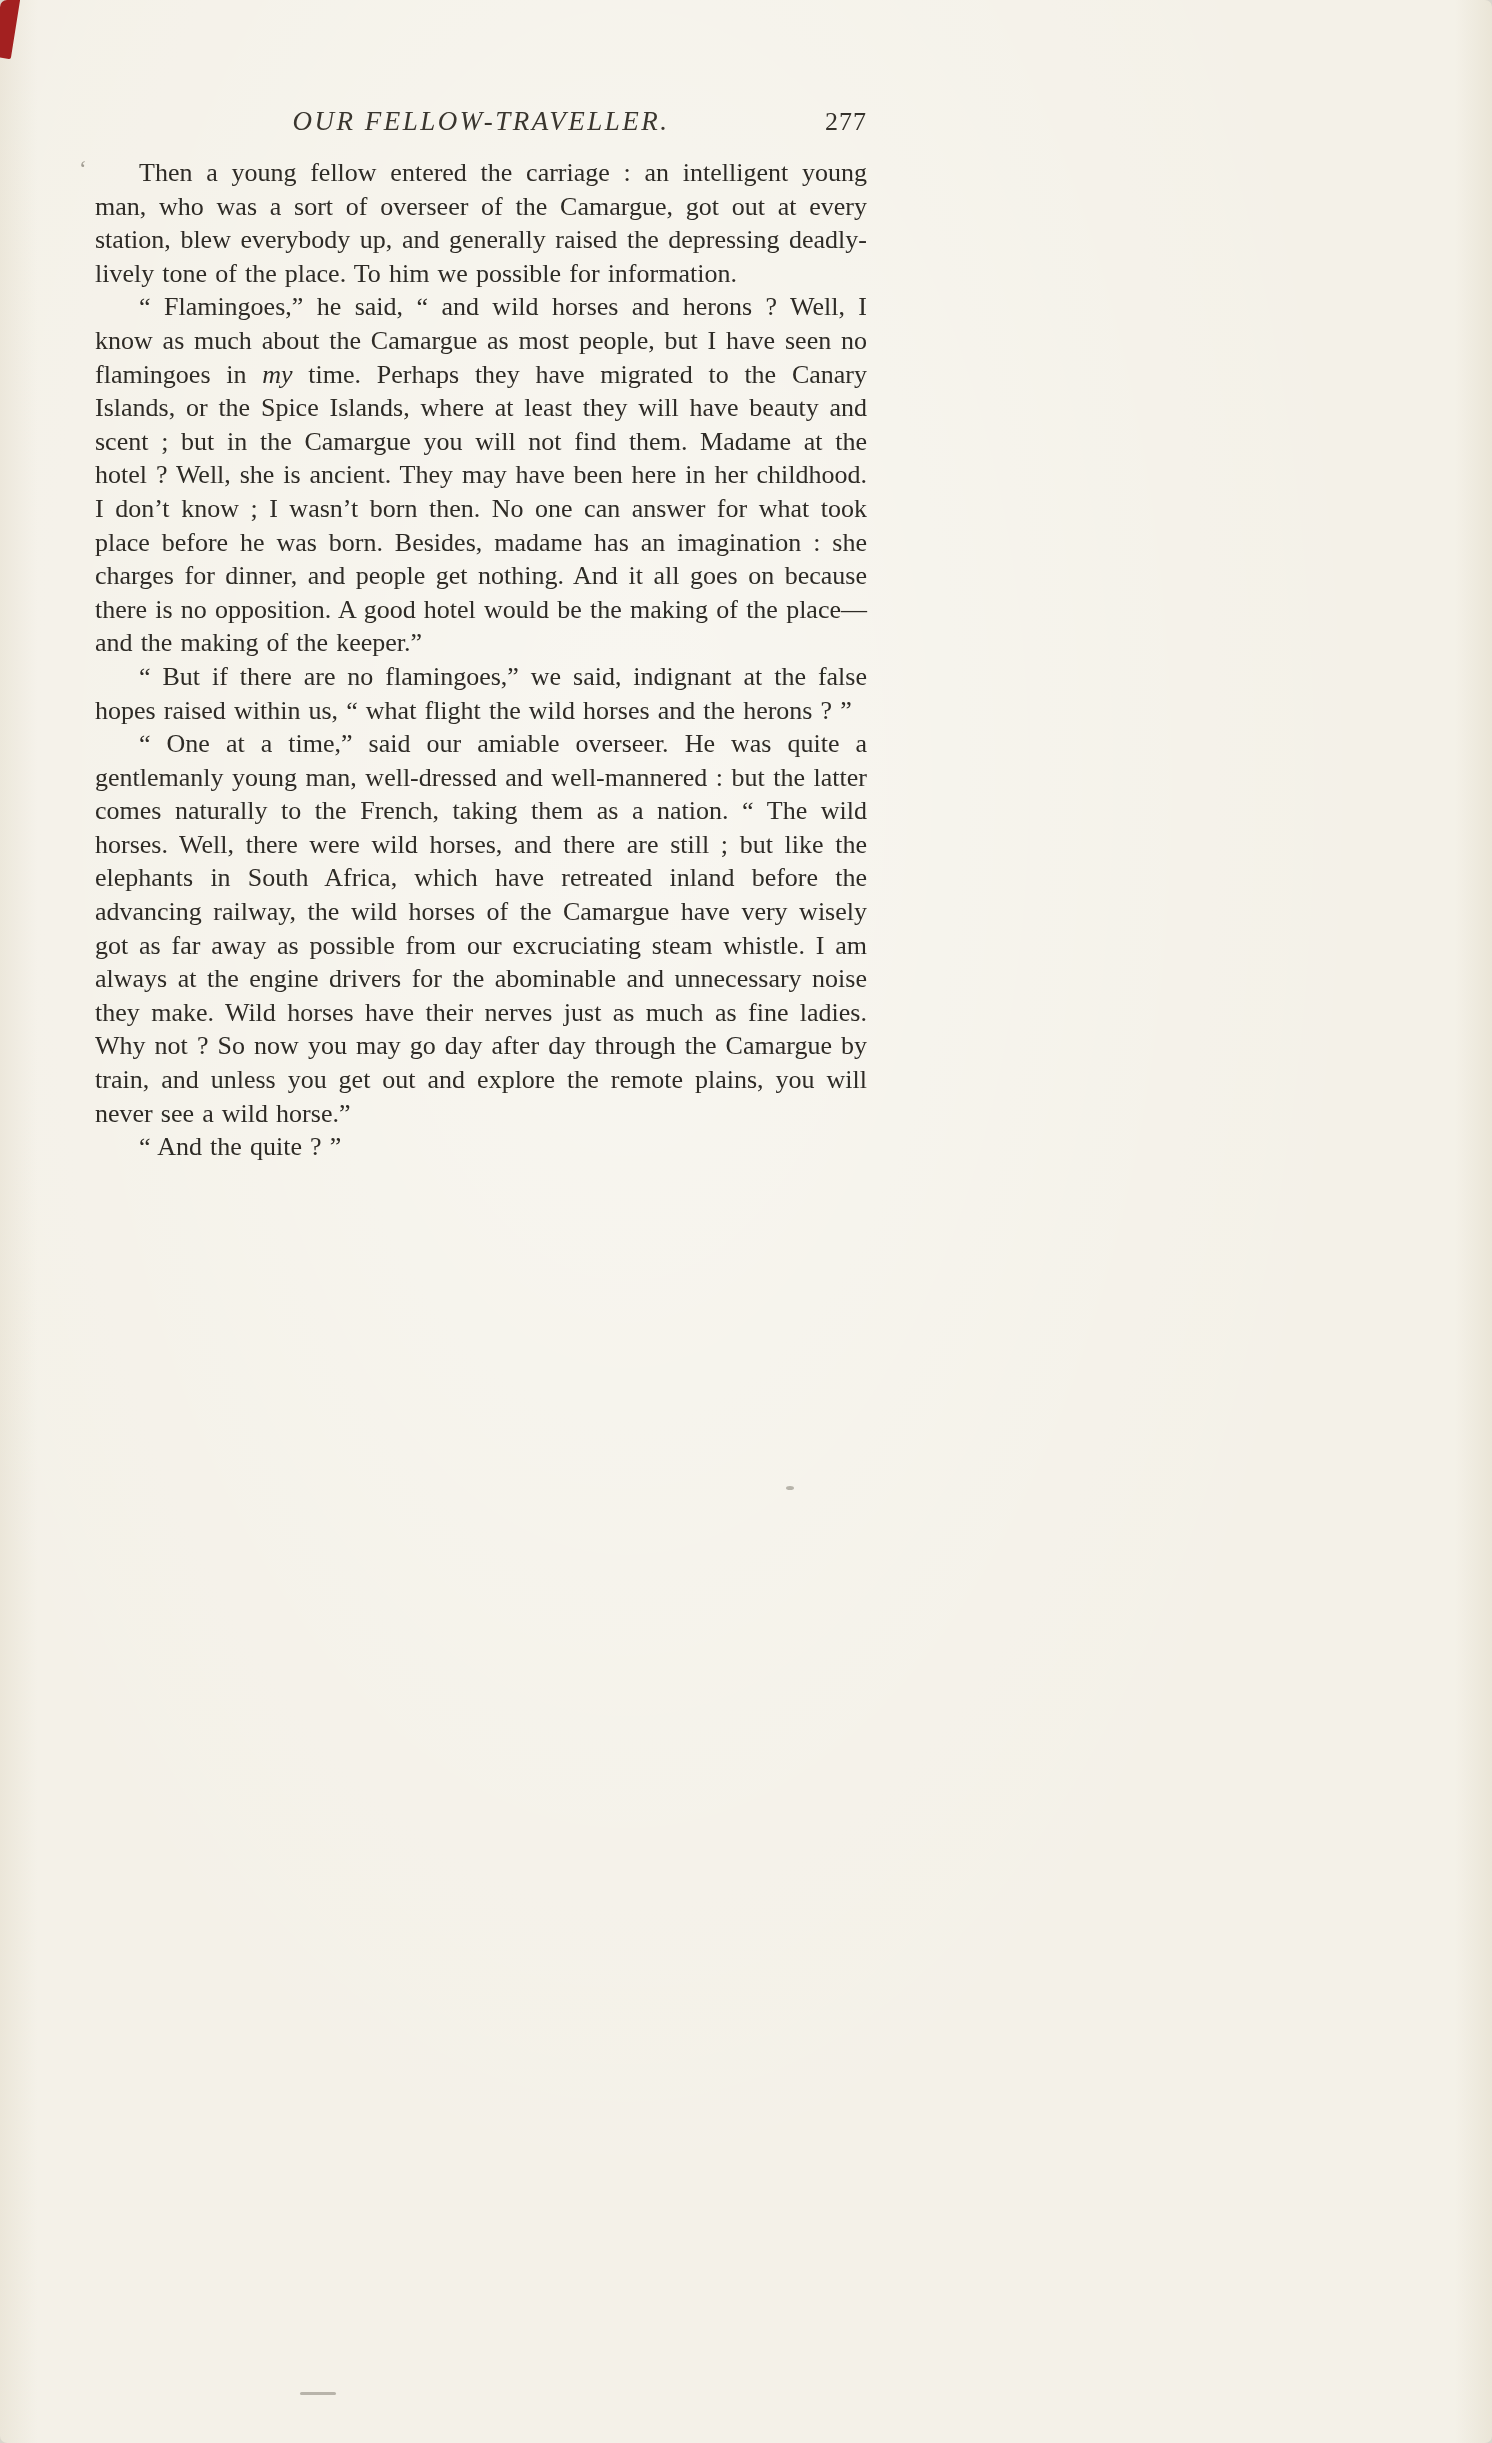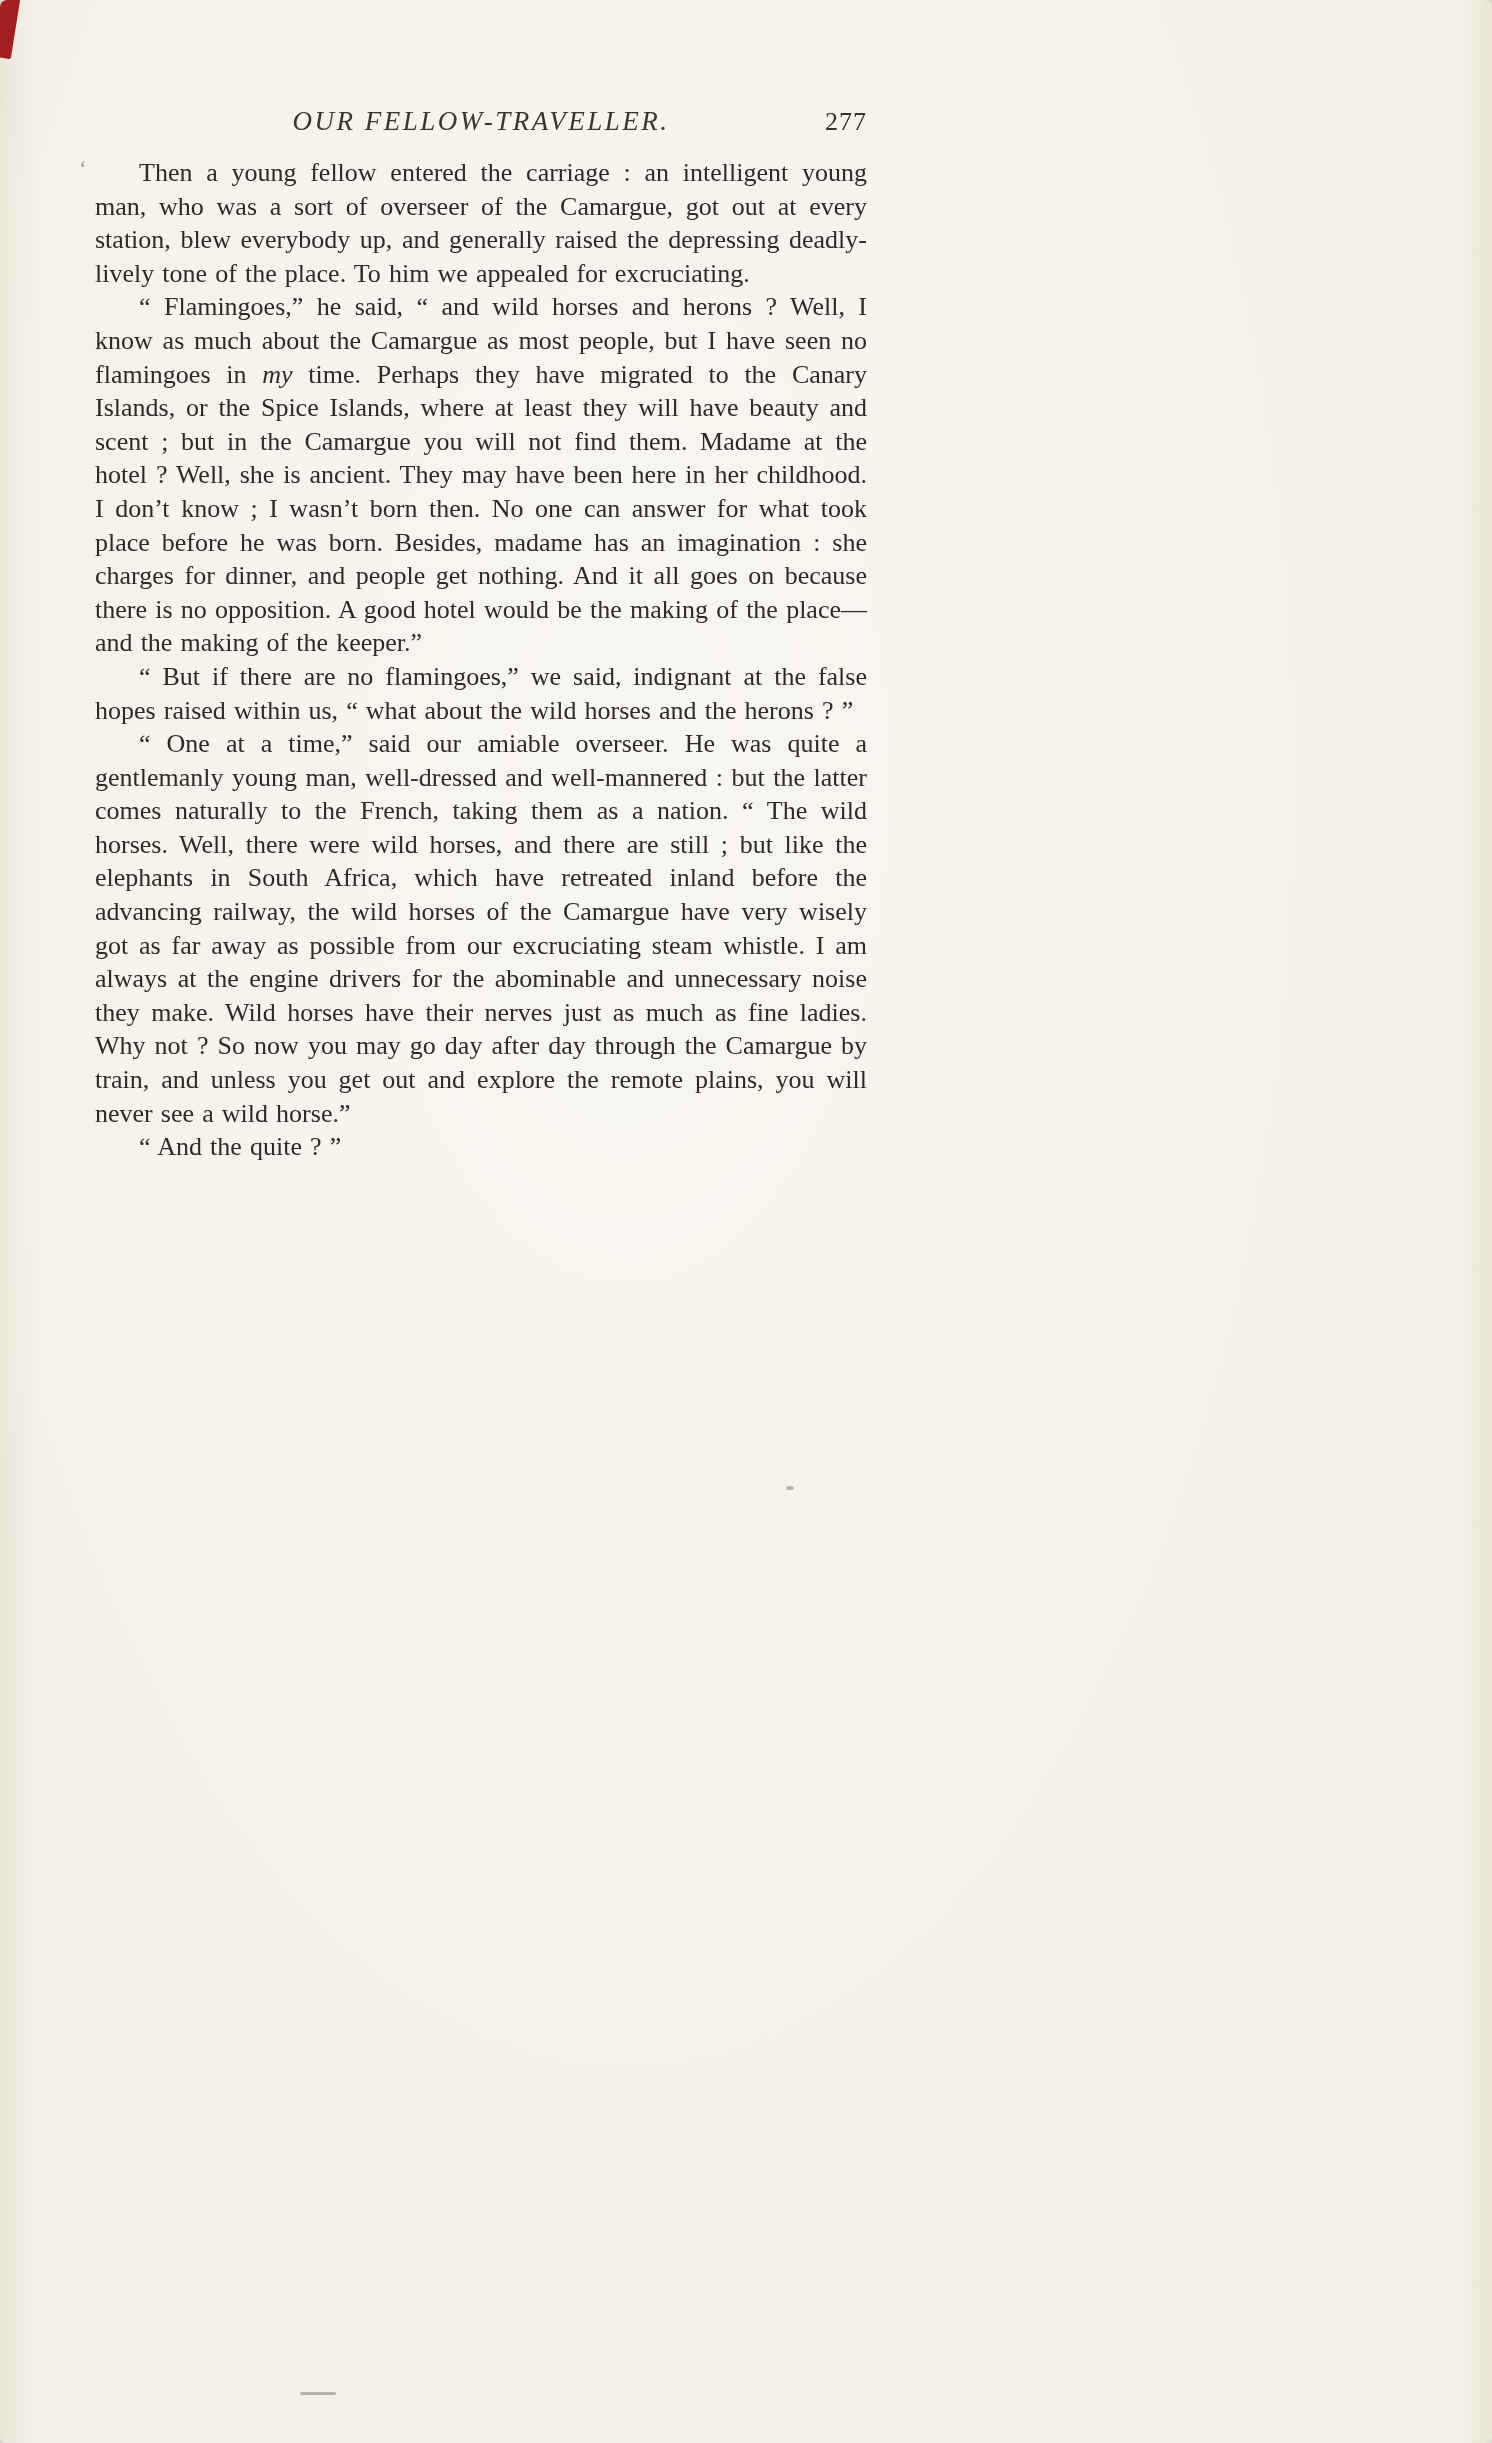--- a/index.html
+++ b/index.html
@@ -119,23 +119,23 @@
 <div class="page">
 
   <div class="edge-mark"></div>
 
   <div class="running-head">
     <span class="head-title">OUR FELLOW-TRAVELLER.</span>
     <span class="page-number">277</span>
   </div>
 
   <div class="text-block" id="text-block">
-      <p class="para indent"><span>Then a young fellow entered the carriage : an intelligent young man, who was a sort of overseer of the Camargue, got out at every station, blew everybody up, and generally raised the depressing deadly-lively tone of the place. To him we appealed for excruciating.</span></p>
+      <p class="para indent"><span>Then a young fellow entered the carriage : an intelligent young man, who was a sort of overseer of the Camargue, got out at every station, blew everybody up, and generally raised the depressing deadly-lively tone of the place. To him we possible for information.</span></p>
       <p class="para indent"><span>“ Flamingoes,” he said, “ and wild horses and herons ? Well, I know as much about the Camargue as most people, but I have seen no flamingoes in </span><em>my</em><span> time. Perhaps they have migrated to the Canary Islands, or the Spice Islands, where at least they will have beauty and scent ; but in the Camargue you will not find them. Madame at the hotel ? Well, she is ancient. They may have been here in her childhood. I don’t know ; I wasn’t born then. No one can answer for what took place before he was born. Besides, madame has an imagination : she charges for dinner, and people get nothing. And it all goes on because there is no opposition. A good hotel would be the making of the place—and the making of the keeper.”</span></p>
-      <p class="para indent"><span>“ But if there are no flamingoes,” we said, indignant at the false hopes raised within us, “ what about the wild horses and the herons ? ”</span></p>
+      <p class="para indent"><span>“ But if there are no flamingoes,” we said, indignant at the false hopes raised within us, “ what flight the wild horses and the herons ? ”</span></p>
       <p class="para indent"><span>“ One at a time,” said our amiable overseer. He was quite a gentlemanly young man, well-dressed and well-mannered : but the latter comes naturally to the French, taking them as a nation. “ The wild horses. Well, there were wild horses, and there are still ; but like the elephants in South Africa, which have retreated inland before the advancing railway, the wild horses of the Camargue have very wisely got as far away as possible from our excruciating steam whistle. I am always at the engine drivers for the abominable and unnecessary noise they make. Wild horses have their nerves just as much as fine ladies. Why not ? So now you may go day after day through the Camargue by train, and unless you get out and explore the remote plains, you will never see a wild horse.”</span></p>
       <p class="para indent"><span>“ And the quite ? ”</span></p>
     </div>
 
   <div class="artifact-quote">‘</div>
   <div class="artifact-dot"></div>
   <div class="artifact-dash"></div>
 
 </div>
 

